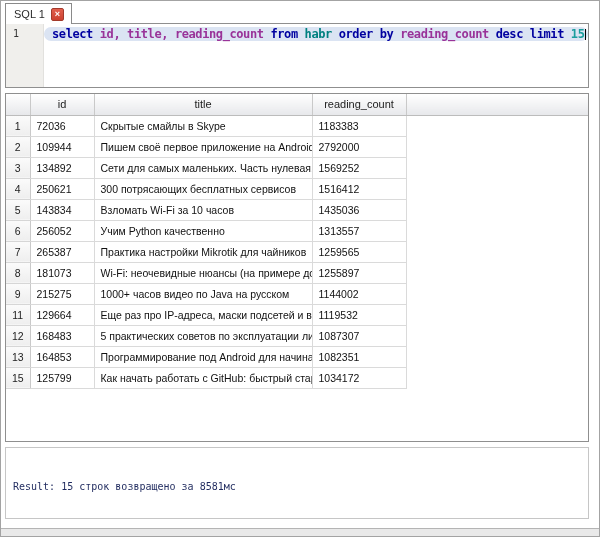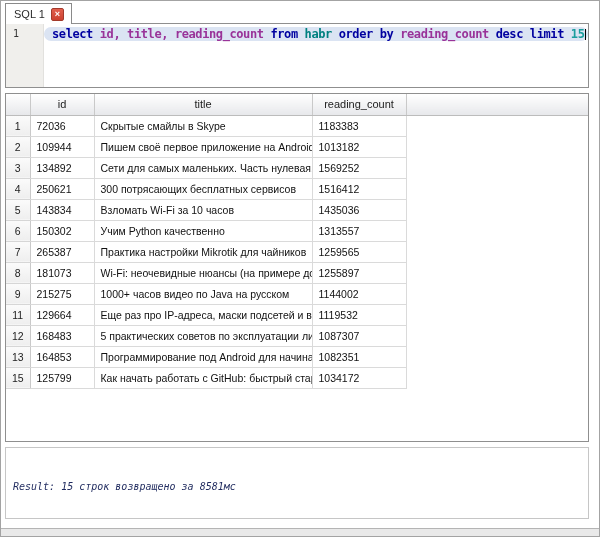--- a/index.html
+++ b/index.html
@@ -52,21 +52,21 @@
        padding:0 2px 0 6px; white-space:nowrap; overflow:hidden; }
   td.rownum { background:linear-gradient(#fbfbfb,#eeeeee);
        border-right:1px solid #c9c9c9; border-bottom:1px solid #d6d6d6;
        text-align:center; padding:0; color:#222; }
   td.filler { border-bottom:none; }
 
   
   .status { position:absolute; left:4px; top:446px; width:584px; height:72px;
             border:1px solid #c6c6c6; background:#fff; padding:5px 7px;
             font-family:"DejaVu Sans Mono", monospace; font-size:10px;
-            line-height:13.5px; color:#1f2a5e; white-space:pre; overflow:hidden;font-style:italic; }
+            line-height:13.5px; color:#1f2a5e; white-space:pre; overflow:hidden; }
 
   
   .bottom-strip { position:absolute; left:0; right:0; bottom:0; height:8px;
             background:#e9e9e9; border-top:1px solid #b4b4b4; }
 </style>
 </head>
 <body>
 
 <div class="window">
 
@@ -105,21 +105,21 @@
             <td class="rownum">1</td>
             <td>72036</td>
             <td>Скрытые смайлы в Skype</td>
             <td>1183383</td>
             <td class="filler"></td>
           </tr>
           <tr>
             <td class="rownum">2</td>
             <td>109944</td>
             <td>Пишем своё первое приложение на Android</td>
-            <td>1013182</td>
+            <td>2792000</td>
             <td class="filler"></td>
           </tr>
           <tr>
             <td class="rownum">3</td>
             <td>134892</td>
             <td>Сети для самых маленьких. Часть нулевая. Пл...</td>
             <td>1569252</td>
             <td class="filler"></td>
           </tr>
           <tr>
@@ -131,21 +131,21 @@
           </tr>
           <tr>
             <td class="rownum">5</td>
             <td>143834</td>
             <td>Взломать Wi-Fi за 10 часов</td>
             <td>1435036</td>
             <td class="filler"></td>
           </tr>
           <tr>
             <td class="rownum">6</td>
-            <td>150302</td>
+            <td>256052</td>
             <td>Учим Python качественно</td>
             <td>1313557</td>
             <td class="filler"></td>
           </tr>
           <tr>
             <td class="rownum">7</td>
             <td>265387</td>
             <td>Практика настройки Mikrotik для чайников</td>
             <td>1259565</td>
             <td class="filler"></td>

